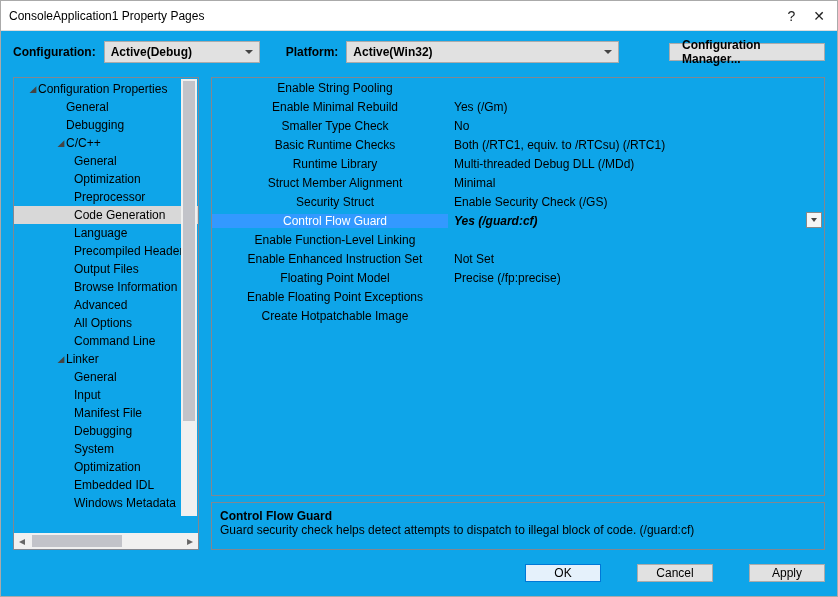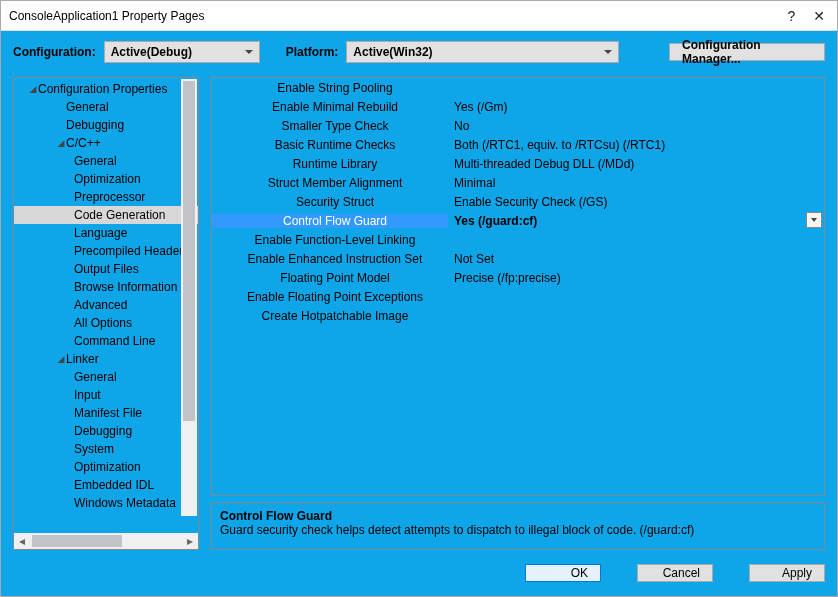--- a/index.html
+++ b/index.html
@@ -58,38 +58,38 @@
   
   .rightpanel { flex:1; display:flex; flex-direction:column; min-width:0; }
   .grid {
     flex:1; border:1px solid #828790; overflow:hidden; position:relative;
   }
   .row { display:flex; height:19px; align-items:center; }
   .row .name { width:236px; padding-left:10px; white-space:nowrap; overflow:hidden;text-align:center; }
   .row .val  { flex:1; padding-left:6px; white-space:nowrap; overflow:hidden; }
   .row.sel { position:relative; }
   .row.sel .name { background:#3399ff; color:#fff; }
-  .row.sel .val { font-weight:bold; }
+  .row.sel .val { font-weight:bold;font-style:italic; }
   .row.sel .dd {
     position:absolute; right:2px; top:1px; width:16px; height:16px; border:1px solid #888; background:#f5f5f5;
     display:flex; align-items:center; justify-content:center;
   }
   .row.sel .dd::after{
     content:""; width:0;height:0;border-left:3px solid transparent;border-right:3px solid transparent;border-top:4px solid #444;
   }
   .helpbox {
     border:1px solid #828790; border-top:none; min-height:48px; margin-top:6px; padding:6px 8px;
     border-top:1px solid #828790;
   }
   .helpbox .hhead { font-weight:bold; }
   
   .footer {
     padding: 14px 12px 14px 12px; display:flex; justify-content:flex-end; gap:8px;
   }
-  .footer .btn { width:76px; justify-content:flex-end; }
+  .footer .btn { width:76px; justify-content:center; }
   .footer .btn.primary { border:1px solid #0078d7; background:#e5f1fb; outline:1px solid #0078d7; outline-offset:-1px;}
 </style>
 </head>
 <body>
 
 <div class="window">
 
   <div class="titlebar">
     <span class="title">ConsoleApplication1 Property Pages</span>
     <div class="btns">

